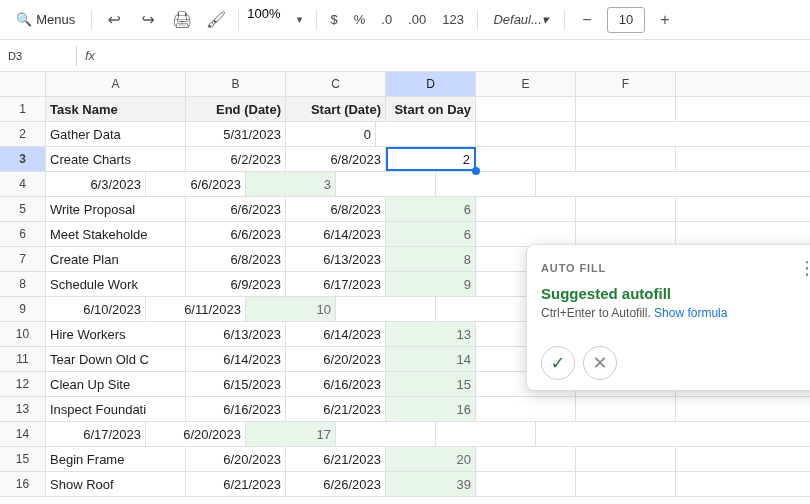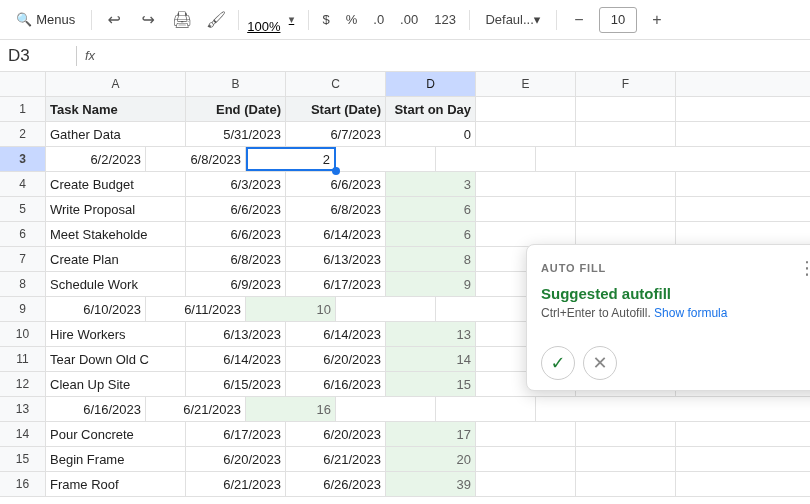--- a/index.html
+++ b/index.html
@@ -24,21 +24,21 @@
       color: #333;
       border: none; background: transparent;
     }
     .toolbar-sep { width: 1px; height: 20px; background: #e0e0e0; margin: 0 2px; }
     .toolbar-icon-btn {
       display: flex; align-items: center; justify-content: center;
       width: 28px; height: 28px; border-radius: 4px;
       cursor: pointer; border: none; background: transparent; color: #555; font-size: 16px;
     }
     .zoom-area {
-      display: flex; align-items: flex-end; gap: 2px; text-decoration: underline;
+      display: flex; align-items: flex-start; gap: 10px;
     }
     .format-btn {
       display: flex; align-items: center; justify-content: center;
       padding: 2px 5px; height: 26px; border-radius: 3px;
       cursor: pointer; border: none; background: transparent; color: #444; font-size: 13px;
     }
     .number-box {
       border: 1px solid #aaa; border-radius: 3px;
       width: 38px; height: 26px;
       display: flex; align-items: center; justify-content: center;
@@ -47,21 +47,21 @@
 
     
     .formula-bar {
       display: flex; align-items: center;
       height: 32px;
       border-bottom: 1px solid #e0e0e0;
       padding: 0 8px;
       gap: 8px;
     }
     .cell-ref {
-      width: 60px; border: none; font-size: 17px; color: #333;
+      width: 60px; border: none; font-size: 11px; color: #333;
       font-weight: 500;
     }
     .formula-bar-sep { width: 1px; height: 20px; background: #ccc; }
     .fx-label { font-size: 13px; color: #555; font-style: italic; }
     .formula-input { flex: 1; border: none; outline: none; font-size: 13px; }
 
     
     .spreadsheet-container { display: flex; flex-direction: column; position: relative; }
 
     
@@ -214,21 +214,21 @@
   <button class="format-btn">
     <span>.0</span>
   </button>
   <button class="format-btn">
     <span>.00</span>
   </button>
   <button class="format-btn">
     <span>123</span>
   </button>
   <div class="toolbar-sep"></div>
-  <button class="format-btn" style="min-width:70px;">
+  <button class="format-btn" style="min-width:70px;font-style:italic;">
     <span>Defaul...</span>
     <span>▾</span>
   </button>
   <div class="toolbar-sep"></div>
   <button class="toolbar-icon-btn">
     <span>−</span>
   </button>
   <div class="number-box">
     <span>10</span>
   </div>
@@ -263,41 +263,40 @@
     <div class="cell col-b header-row text-right">Start (Date)</div>
     <div class="cell col-d header-row text-right">Start on Day</div>
     <div class="cell col-e"></div>
     <div class="cell col-f"></div>
   </div>
 
   <div class="grid-row">
     <div class="row-num">2</div>
     <div class="cell col-a">Gather Data</div>
     <div class="cell col-b text-right">5/31/2023</div>
-    <div class="cell col-c text-right">6/7/2023</div>
     <div class="cell col-d text-right">0</div>
     <div class="cell col-e"></div>
     <div class="cell col-f"></div>
   </div>
 
   <div class="grid-row">
     <div class="row-num selected">3</div>
+    <div class="cell col-a">Create Charts</div>
     <div class="cell col-b text-right">6/2/2023</div>
     <div class="cell col-c text-right">6/8/2023</div>
     <div class="cell-wrapper" style="position:relative;">
       <div class="cell col-d active text-right">2</div>
       <div class="active-dot"></div>
     </div>
     <div class="cell col-e"></div>
     <div class="cell col-f"></div>
   </div>
 
   <div class="grid-row">
     <div class="row-num">4</div>
-    <div class="cell col-a">Create Budget</div>
     <div class="cell col-b text-right">6/3/2023</div>
     <div class="cell col-c text-right">6/6/2023</div>
     <div class="cell col-d suggested text-right">3</div>
     <div class="cell col-e"></div>
     <div class="cell col-f"></div>
   </div>
   <div class="grid-row">
     <div class="row-num">5</div>
     <div class="cell col-a">Write Proposal</div>
     <div class="cell col-b text-right">6/6/2023</div>
@@ -363,47 +362,47 @@
     <div class="row-num">12</div>
     <div class="cell col-a">Clean Up Site</div>
     <div class="cell col-b text-right">6/15/2023</div>
     <div class="cell col-c text-right">6/16/2023</div>
     <div class="cell col-d suggested text-right">15</div>
     <div class="cell col-e"></div>
     <div class="cell col-f"></div>
   </div>
   <div class="grid-row">
     <div class="row-num">13</div>
+    <div class="cell col-a">Inspect Foundati</div>
     <div class="cell col-b text-right">6/16/2023</div>
     <div class="cell col-c text-right">6/21/2023</div>
     <div class="cell col-d suggested text-right">16</div>
     <div class="cell col-e"></div>
     <div class="cell col-f"></div>
   </div>
   <div class="grid-row">
     <div class="row-num">14</div>
-    <div class="cell col-a">Pour Concrete</div>
     <div class="cell col-b text-right">6/17/2023</div>
     <div class="cell col-c text-right">6/20/2023</div>
     <div class="cell col-d suggested text-right">17</div>
     <div class="cell col-e"></div>
     <div class="cell col-f"></div>
   </div>
   <div class="grid-row">
     <div class="row-num">15</div>
     <div class="cell col-a">Begin Frame</div>
     <div class="cell col-b text-right">6/20/2023</div>
     <div class="cell col-c text-right">6/21/2023</div>
     <div class="cell col-d suggested text-right">20</div>
     <div class="cell col-e"></div>
     <div class="cell col-f"></div>
   </div>
   <div class="grid-row">
     <div class="row-num">16</div>
-    <div class="cell col-a">Frame Roof</div>
+    <div class="cell col-a">Show Roof</div>
     <div class="cell col-b text-right">6/21/2023</div>
     <div class="cell col-c text-right">6/26/2023</div>
     <div class="cell col-d suggested text-right">39</div>
     <div class="cell col-e"></div>
     <div class="cell col-f"></div>
   </div>
 
   <div class="autofill-popup">
     <div class="autofill-header">
       <span class="autofill-title">AUTO FILL</span>

